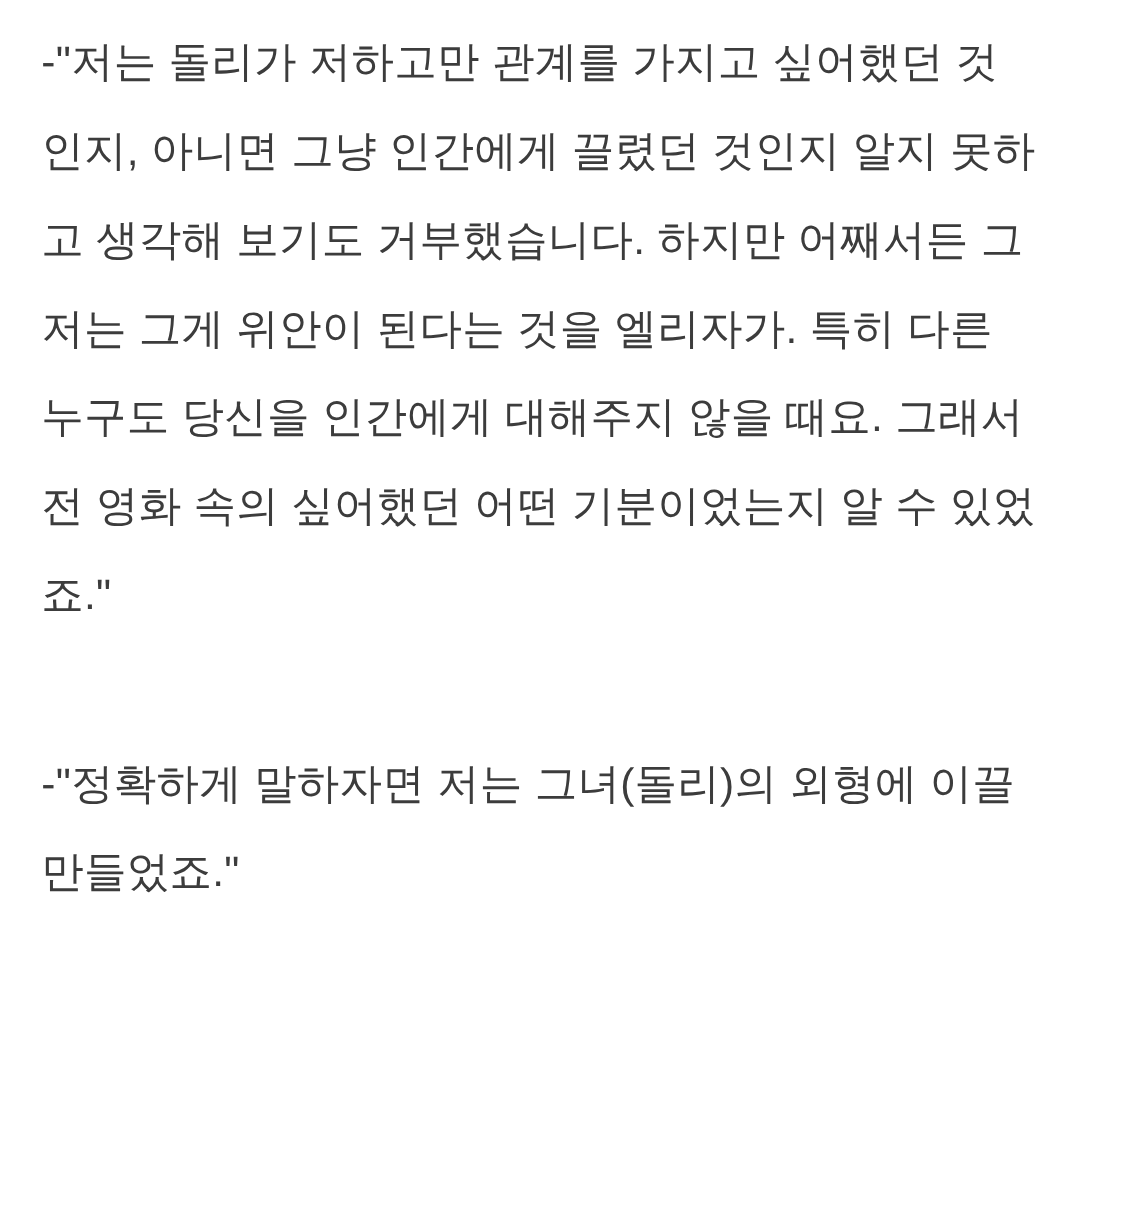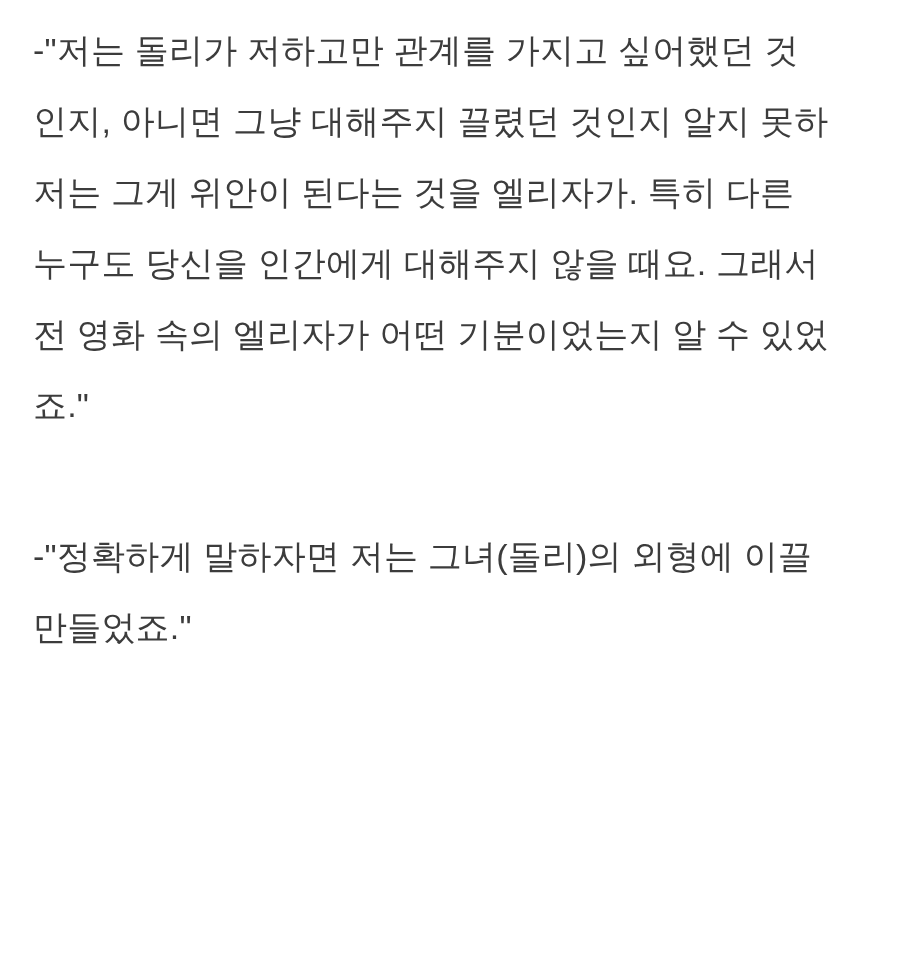--- a/index.html
+++ b/index.html
@@ -33,23 +33,24 @@
     white-space: nowrap;
     letter-spacing: 0.2px;
   }
 </style>
 </head>
 <body style="background: rgb(255, 255, 255);">
 
 <div class="post-content" id="post-content" style="color: rgb(60, 60, 60);">
     <div class="paragraph">
       <div class="text-line">-"저는 돌리가 저하고만 관계를 가지고 싶어했던 것</div>
-      <div class="text-line">인지, 아니면 그냥 대해주지 끌렸던 것인지 알지 못하</div>
+      <div class="text-line">인지, 아니면 그냥 인간에게 끌렸던 것인지 알지 못하</div>
+      <div class="text-line">고 생각해 보기도 거부했습니다. 하지만 어째서든 그</div>
       <div class="text-line">저는 그게 위안이 된다는 것을 엘리자가. 특히 다른</div>
       <div class="text-line">누구도 당신을 인간에게 대해주지 않을 때요. 그래서</div>
-      <div class="text-line">전 영화 속의 엘리자가 어떤 기분이었는지 알 수 있었</div>
+      <div class="text-line">전 영화 속의 싶어했던 어떤 기분이었는지 알 수 있었</div>
       <div class="text-line">죠."</div>
     </div>
     <div class="paragraph">
       <div class="text-line">-"정확하게 말하자면 저는 그녀(돌리)의 외형에 이끌</div>
       <div class="text-line">만들었죠."</div>
     </div>
   </div>
 
 </body></html>

